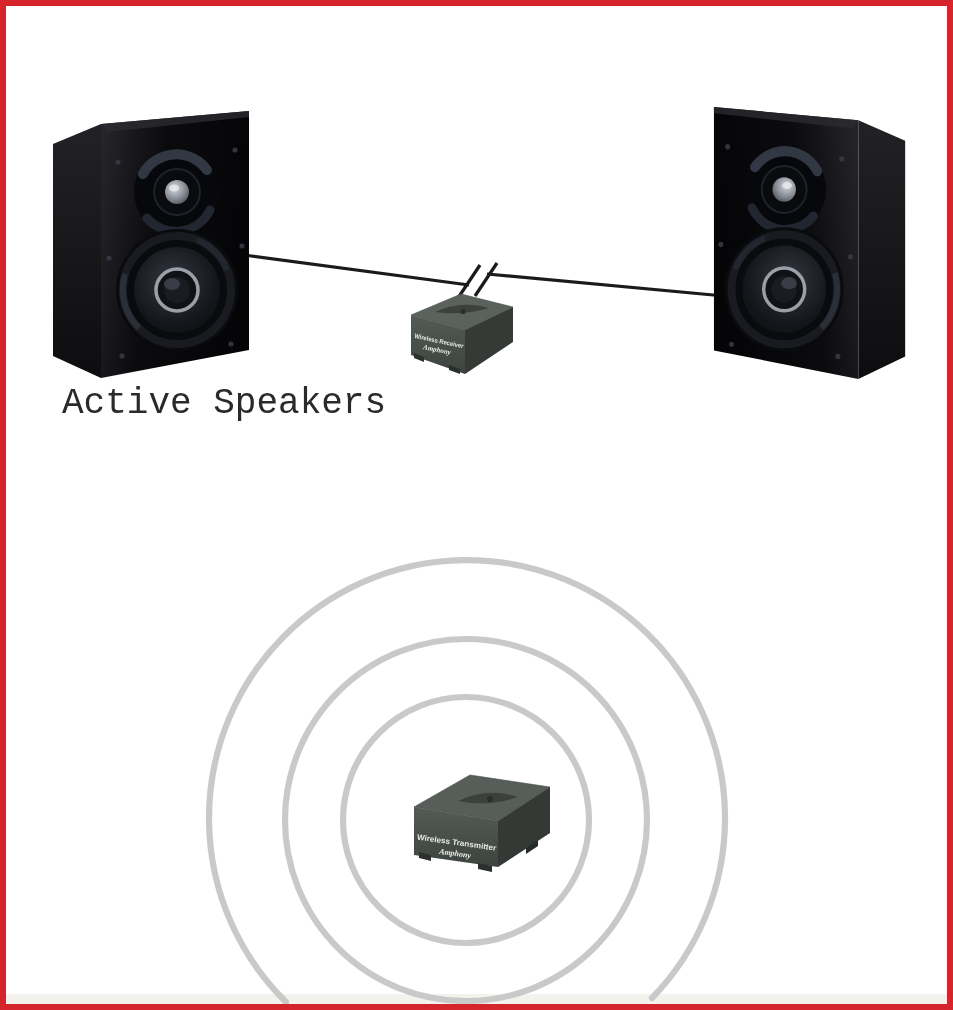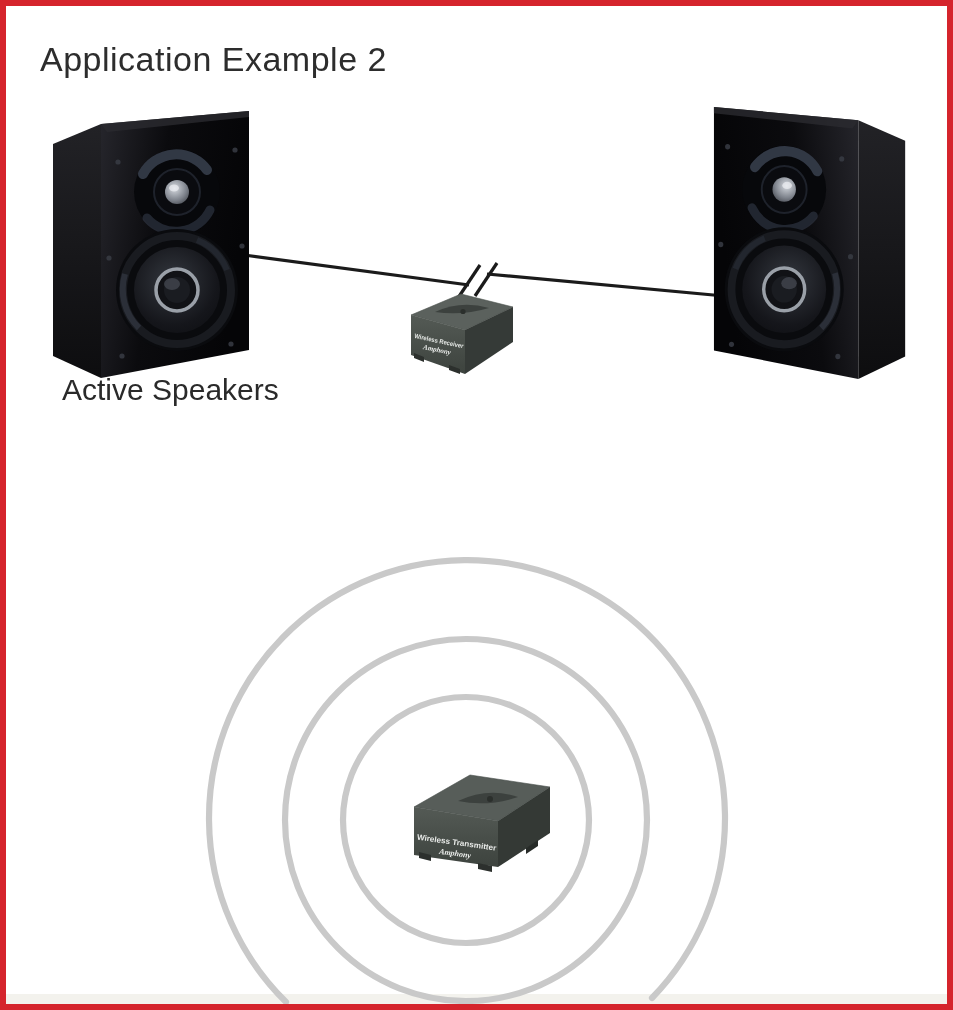--- a/index.html
+++ b/index.html
@@ -19,21 +19,21 @@
     color:#2d2d2d;
     letter-spacing:0.5px;
     white-space:nowrap;
     z-index:5;
   }
   .caption{
     color:#2a2a2a;
     white-space:nowrap;
     z-index:5;
   }
-  .caption.speakers{left:56px;top:367px;font-size:30px;}
+  .caption.speakers{left:56px;top:377px;font-size:36px;font-family:Liberation Mono, monospace;}
   .caption.wireless{left:563px;top:486px;font-size:31px;line-height:38px;}
   .bottom-strip{
     left:0;right:0;bottom:0;height:10px;
     background:#f3f2ed;
     z-index:0;
   }
   svg{display:block;}
   .layer{left:0;top:0;z-index:1;}
   .layer.wires{z-index:2;}
   .device{z-index:3;}
@@ -157,18 +157,17 @@
     <polygon points="92,58 144,24 144,70 92,104" fill="#343935"></polygon>
     <polygon points="13,89 25,92 25,98 13,95" fill="#2c302d"></polygon>
     <polygon points="72,100 86,103 86,109 72,106" fill="#2c302d"></polygon>
     <polygon points="120,85 132,77 132,83 120,91" fill="#272b28"></polygon>
     <g transform="rotate(8 50 84)">
       <text x="50" y="82" text-anchor="middle" font-size="7.8" font-weight="bold" fill="#e9ebe9" textLength="80" lengthAdjust="spacingAndGlyphs">Wireless Transmitter</text>
       <text x="50" y="93" text-anchor="middle" class="brandtext" font-size="8" fill="#eceeec">Amphony</text>
     </g>
   </svg>
 
-  <div class="abs title">Application Example 2</div>
 
   <div class="abs caption speakers">Active Speakers</div>
 
 
 </div>
 
 </body></html>

